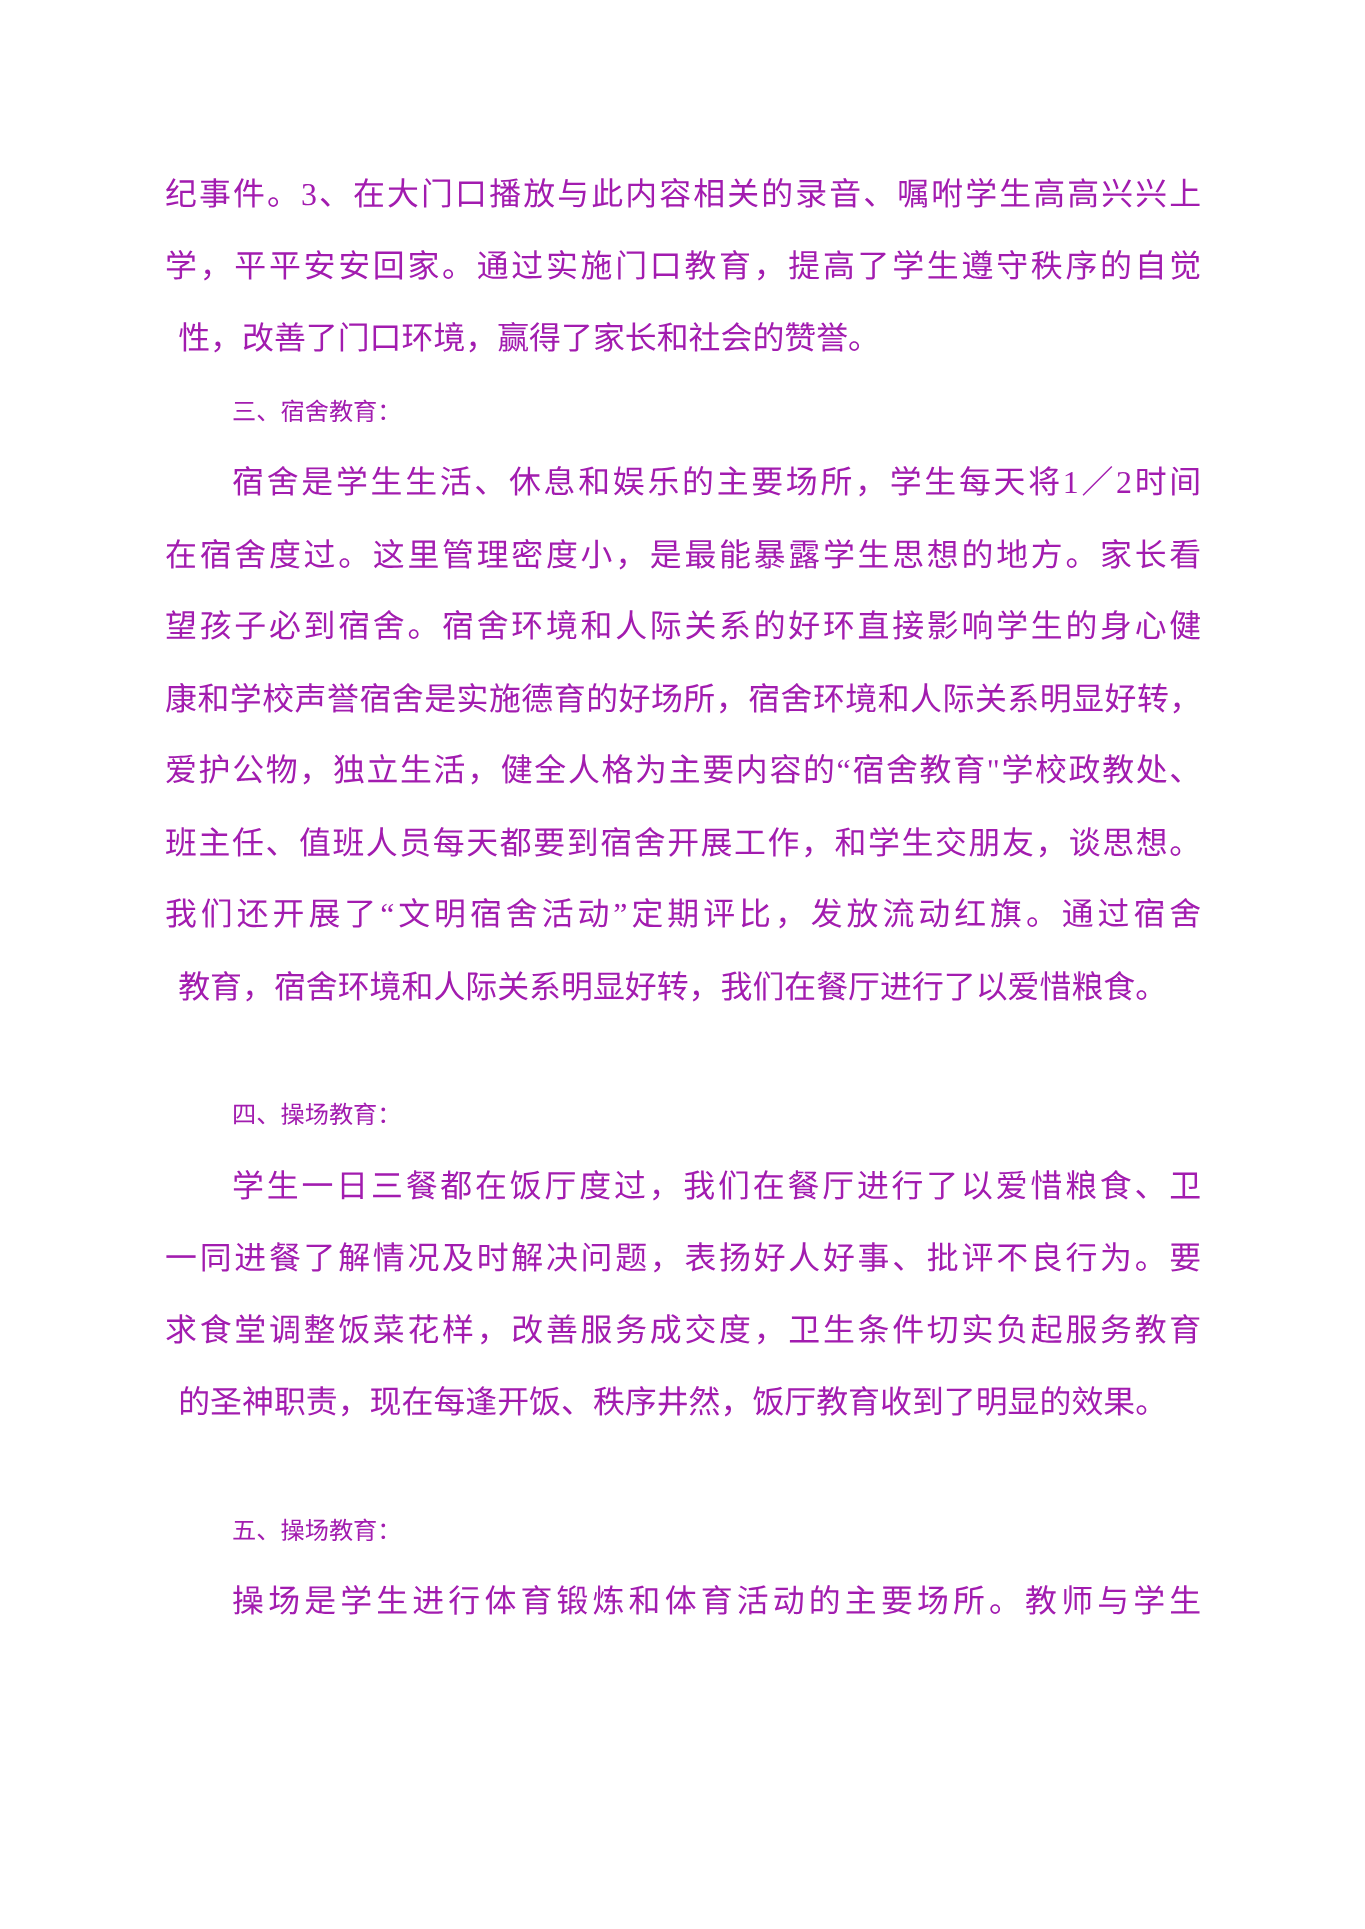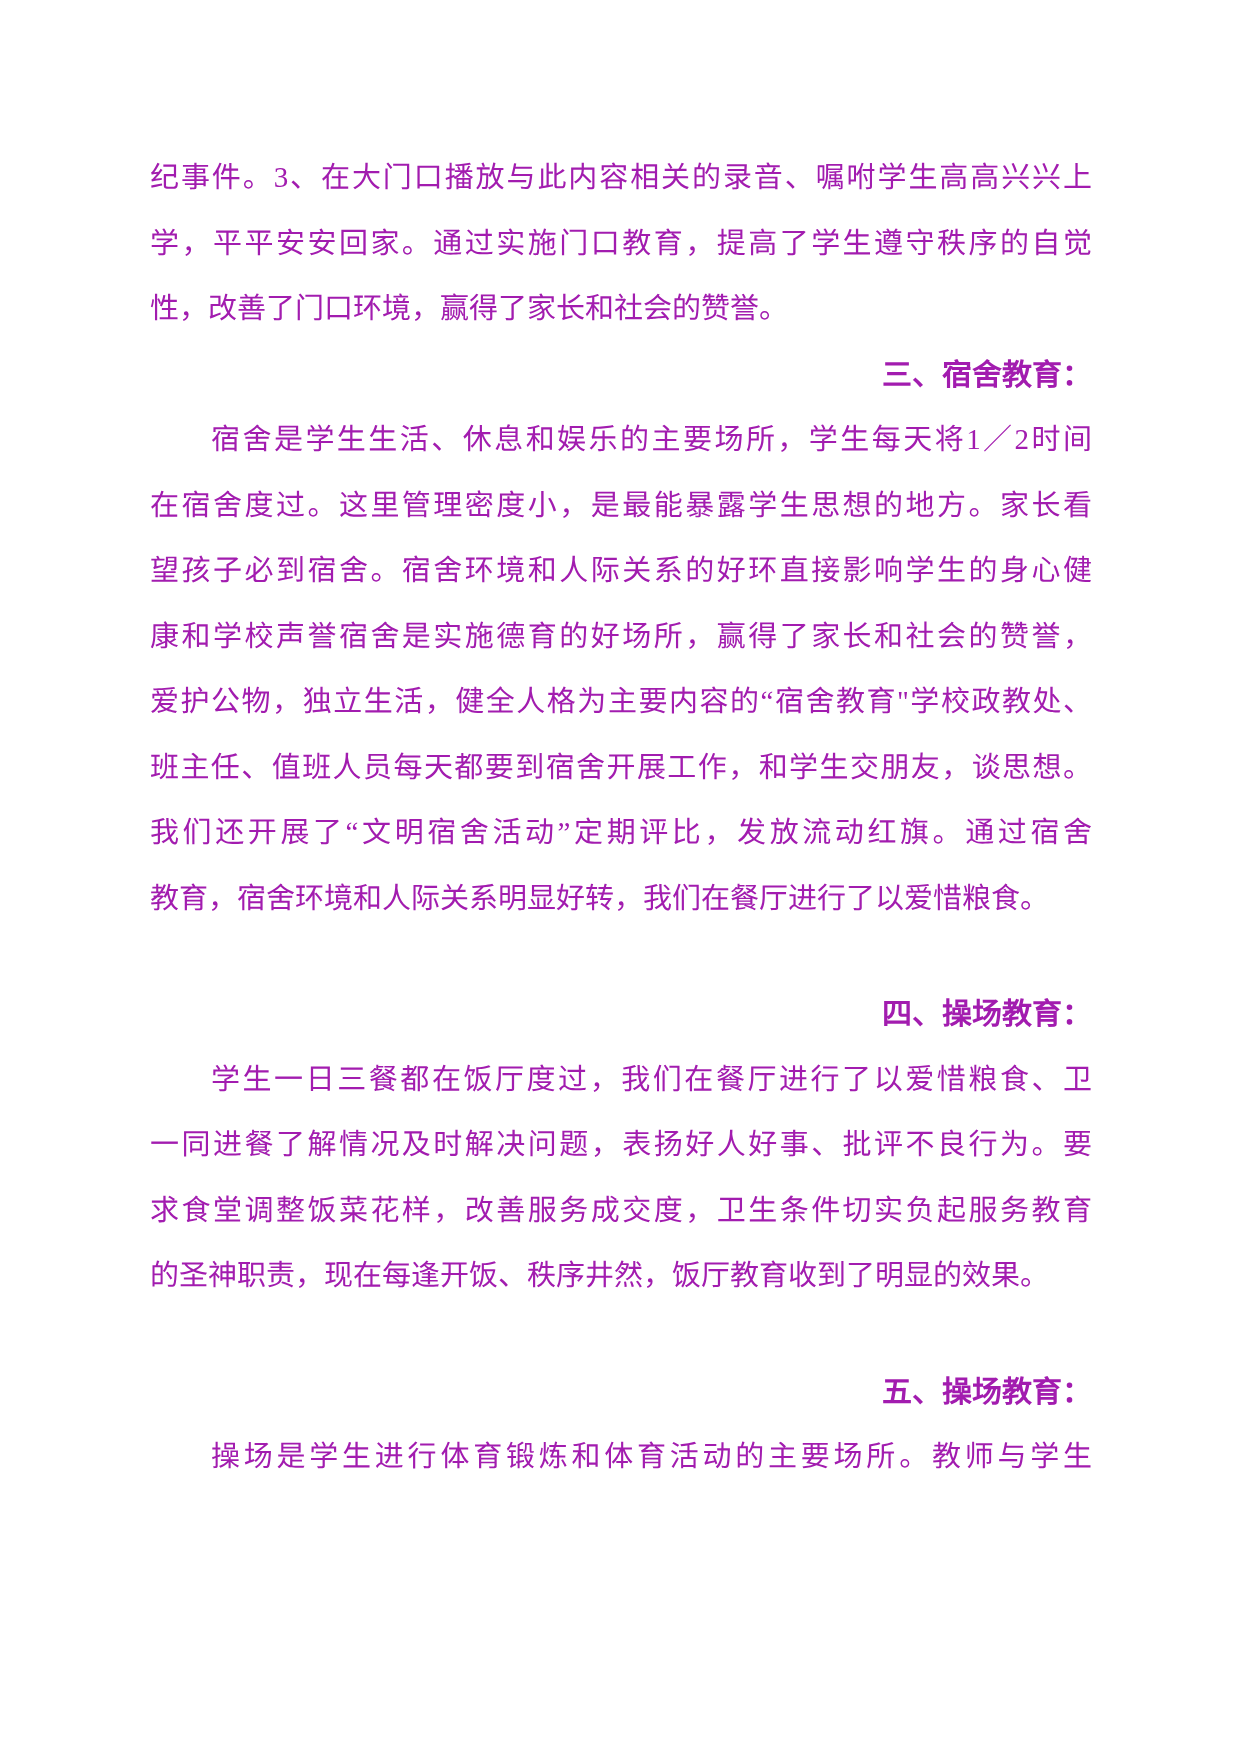--- a/index.html
+++ b/index.html
@@ -27,54 +27,55 @@
     line-height: 65.5px;
     font-size: 29px;
     color: #a21caf;
     overflow: hidden;
   }
   .line.body {
     font-family: "Liberation Serif", "DejaVu Serif", serif;
   }
   .line.heading {
     font-family: "Liberation Sans", "DejaVu Sans", sans-serif;
-    font-weight: bold;
-    font-size: 30px;
+    font-weight: normal;
+    font-size: 22px;
     padding-left: 61px;
-    text-align: right;
+    text-align: left;
   }
   .line.fill {
     text-align: justify;
     text-align-last: justify;
     text-justify: inter-character;
   }
   .line.last {
     text-align: right;
     text-align-last: left;
+    margin-left: 12px;
   }
   .line.indent {
     padding-left: 61px;
   }
   .spacer {
     height: 50px;
   }
 </style>
 </head>
 <body>
 
 <div class="page">
   <div class="doc">
       <div class="line body fill">纪事件。3、在大门口播放与此内容相关的录音、嘱咐学生高高兴兴上</div>
       <div class="line body fill">学，平平安安回家。通过实施门口教育，提高了学生遵守秩序的自觉</div>
       <div class="line body last">性，改善了门口环境，赢得了家长和社会的赞誉。</div>
       <div class="line heading">三、宿舍教育：</div>
       <div class="line body fill indent">宿舍是学生生活、休息和娱乐的主要场所，学生每天将1／2时间</div>
       <div class="line body fill">在宿舍度过。这里管理密度小，是最能暴露学生思想的地方。家长看</div>
       <div class="line body fill">望孩子必到宿舍。宿舍环境和人际关系的好环直接影响学生的身心健</div>
-      <div class="line body fill">康和学校声誉宿舍是实施德育的好场所，赢得了家长和社会的赞誉，</div>
+      <div class="line body fill">康和学校声誉宿舍是实施德育的好场所，宿舍环境和人际关系明显好转，</div>
       <div class="line body fill">爱护公物，独立生活，健全人格为主要内容的“宿舍教育"学校政教处、</div>
       <div class="line body fill">班主任、值班人员每天都要到宿舍开展工作，和学生交朋友，谈思想。</div>
       <div class="line body fill">我们还开展了“文明宿舍活动”定期评比，发放流动红旗。通过宿舍</div>
       <div class="line body last">教育，宿舍环境和人际关系明显好转，我们在餐厅进行了以爱惜粮食。</div>
       <div class="spacer"></div>
       <div class="line heading">四、操场教育：</div>
       <div class="line body fill indent">学生一日三餐都在饭厅度过，我们在餐厅进行了以爱惜粮食、卫</div>
       <div class="line body fill">一同进餐了解情况及时解决问题，表扬好人好事、批评不良行为。要</div>
       <div class="line body fill">求食堂调整饭菜花样，改善服务成交度，卫生条件切实负起服务教育</div>
       <div class="line body last">的圣神职责，现在每逢开饭、秩序井然，饭厅教育收到了明显的效果。</div>

